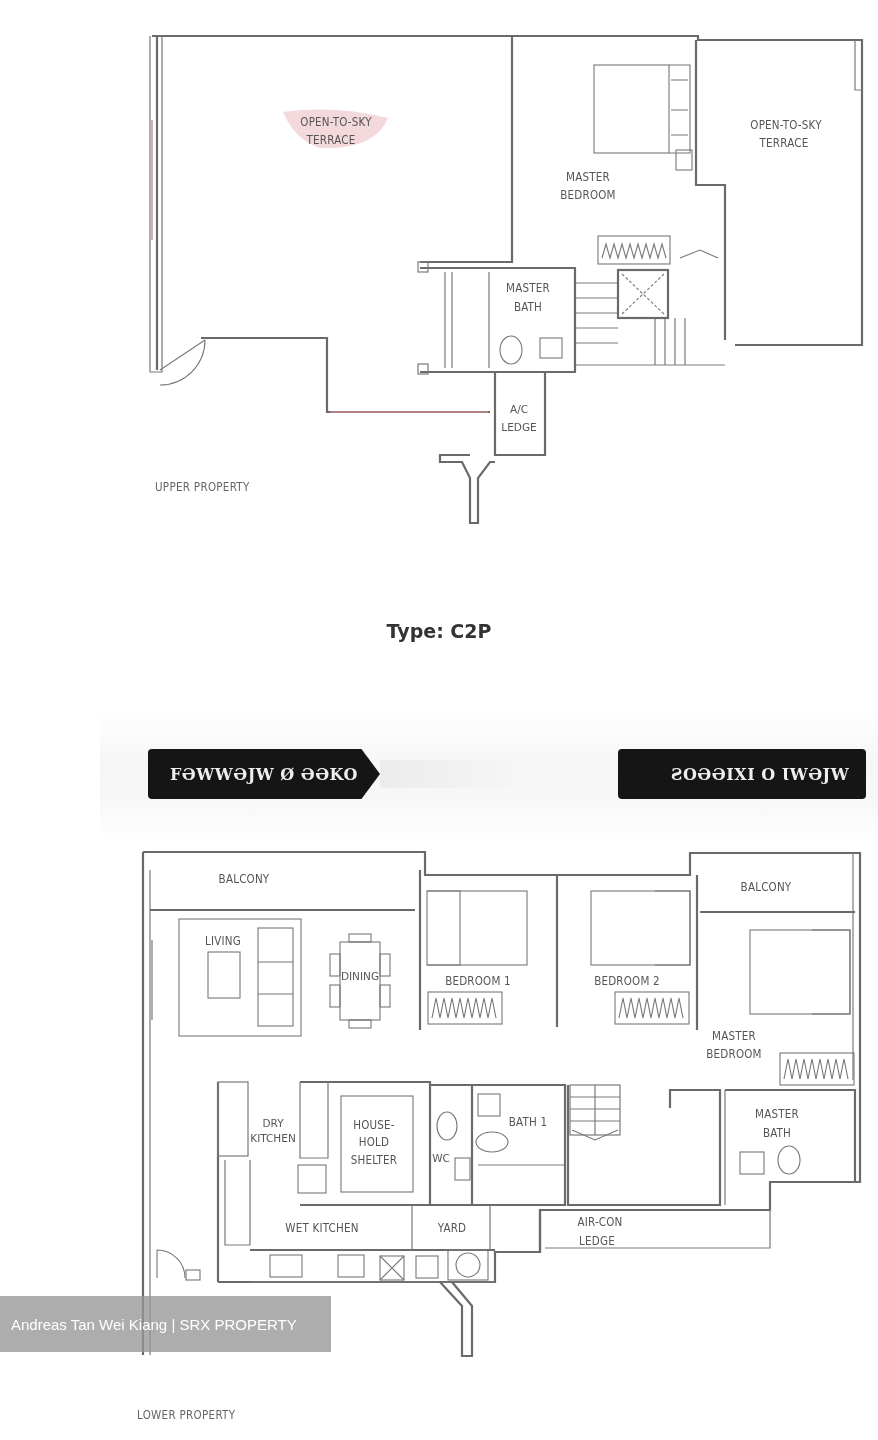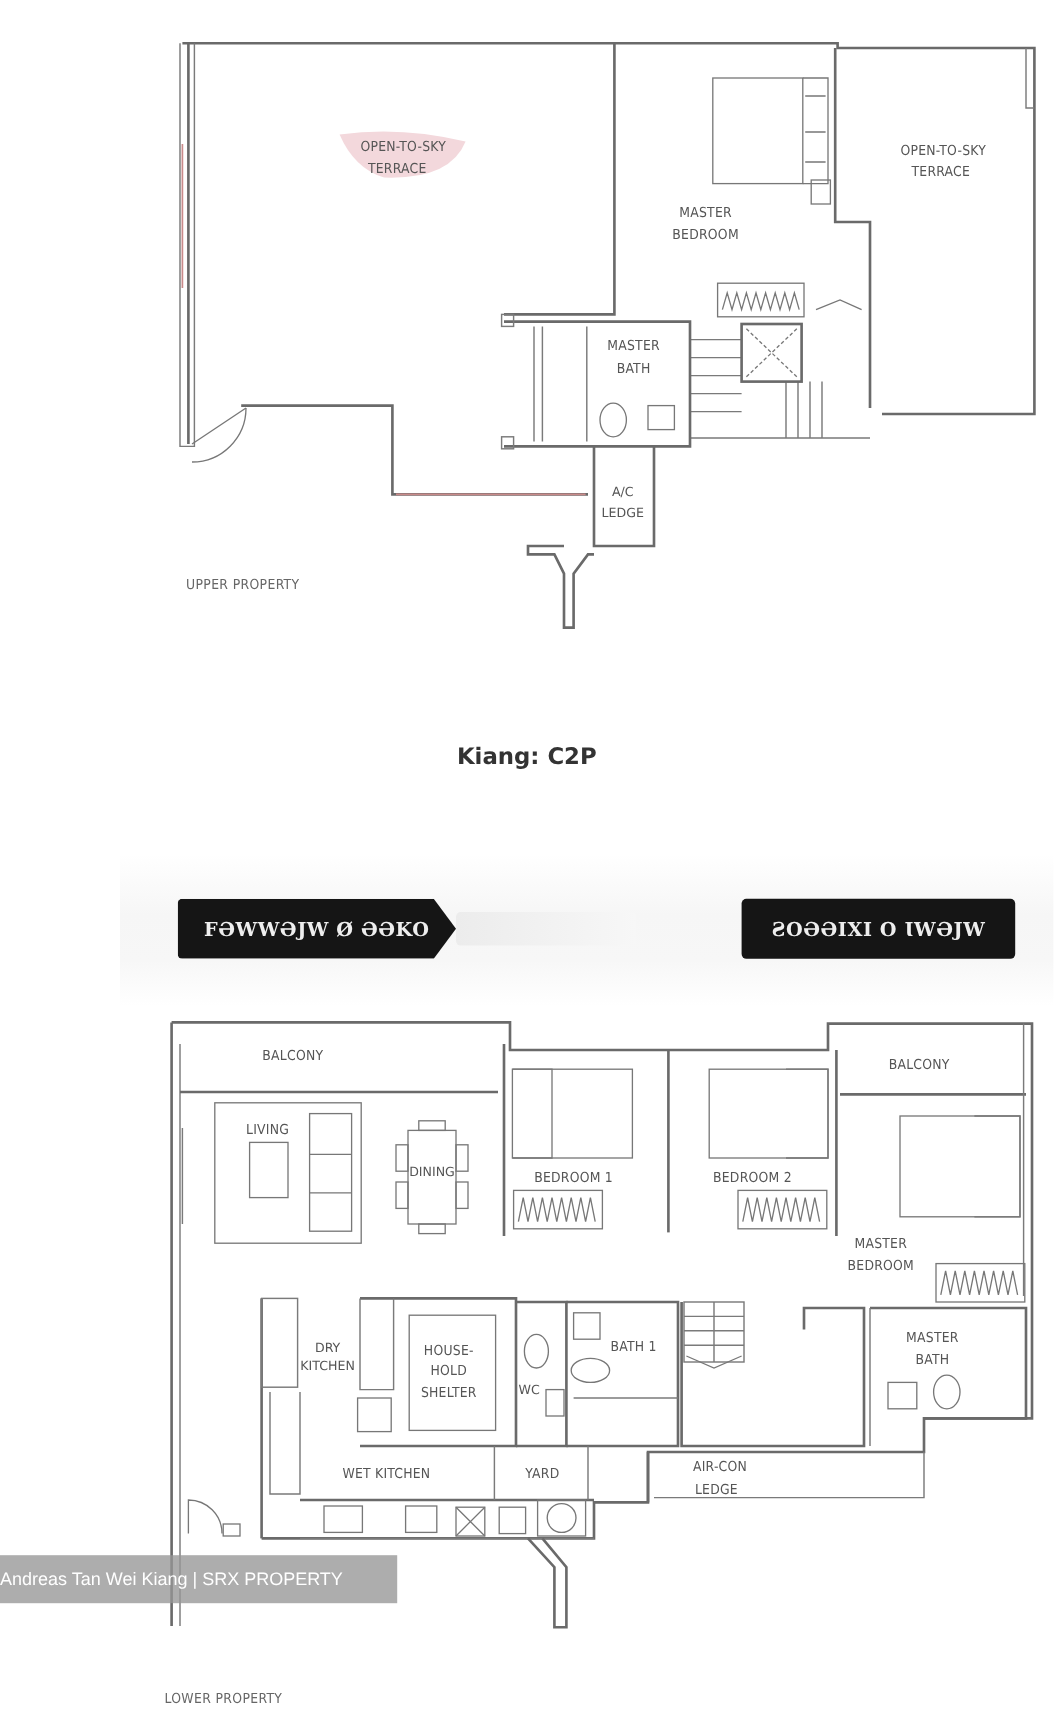--- a/index.html
+++ b/index.html
@@ -7,24 +7,24 @@
   svg.plan { position:absolute; left:0; top:0; }
   .w { fill:none; stroke:#6a6a6a; stroke-width:2.2; }
   .wt { fill:none; stroke:#7a7a7a; stroke-width:1.2; }
   .wr { fill:none; stroke:#c98a8a; stroke-width:1.4; }
   .f { fill:none; stroke:#777; stroke-width:1.1; }
   .lbl { font-family:"DejaVu Sans Condensed","DejaVu Sans", sans-serif; font-size:11.5px; fill:#555; letter-spacing:0.2px; }
   .lblsm { font-family:"DejaVu Sans", sans-serif; font-size:10.5px; fill:#555; }
   .title { position:absolute; left:0; width:878px; top:620px; text-align:center; font-family:"DejaVu Sans", sans-serif; font-weight:bold; font-size:19px; color:#333; }
   .badge { position:absolute; background:#151515; color:#eee; border-radius:4px; font-family:"DejaVu Serif", serif; font-size:16px; font-weight:bold; letter-spacing:0.5px; display:flex; align-items:center; justify-content:center; }
   .badge-left { left:148px; top:749px; width:232px; height:50px; clip-path:polygon(0 0, 92% 0, 100% 50%, 92% 100%, 0 100%); }
-  .badge-right { left:618px; top:749px; width:228px; height:50px; }
+  .badge-right { left:618px; top:749px; width:212px; height:50px;padding-left:36px; }
   .fade { position:absolute; left:380px; top:760px; width:150px; height:28px; background:linear-gradient(90deg,#ececec,#f7f7f7); border-radius:4px; }
   .band { position:absolute; left:100px; top:712px; width:778px; height:126px; background:linear-gradient(180deg,#fff 0%,#f6f6f6 40%,#f7f7f7 70%,#fff 100%); }
-  .watermark { position:absolute; left:0; top:1296px; width:331px; height:40px; background:rgba(150,150,150,0.78); color:#ffffff; font-size:15px; display:flex; align-items:center; padding-left:0; box-sizing:border-box; }
+  .watermark { position:absolute; left:0; top:1296px; width:331px; height:56px; background:rgba(150,150,150,0.78); color:#ffffff; font-size:15px; display:flex; align-items:center; padding-left:11px; box-sizing:border-box; }
   .plan-label { position:absolute; font-family:"DejaVu Sans Condensed","DejaVu Sans", sans-serif; font-size:11.5px; color:#666; letter-spacing:0.3px; }
 </style>
 </head>
 <body>
 
 <div class="band"></div>
 
 <svg class="plan" width="878" height="1440" viewBox="0 0 878 1440">
 
   <g>
@@ -188,21 +188,21 @@
     <text class="lbl" x="777" y="1137" text-anchor="middle">BATH</text>
     <text class="lbl" x="322" y="1232" text-anchor="middle">WET KITCHEN</text>
     <text class="lbl" x="452" y="1232" text-anchor="middle">YARD</text>
     <text class="lbl" x="600" y="1226" text-anchor="middle">AIR-CON</text>
     <text class="lbl" x="597" y="1245" text-anchor="middle">LEDGE</text>
   </g>
 </svg>
 
 <div class="plan-label" style="left:155px; top:480px;">UPPER PROPERTY</div>
 
-<div class="title">Kiang: C2P</div>
+<div class="title">Type: C2P</div>
 
 <div class="badge badge-left">FƏWWƏJW Ø ƏƏKO</div>
 <div class="fade"></div>
 <div class="badge badge-right">ƧOƏƏIXI O ƖWƏJW</div>
 
 <div class="plan-label" style="left:137px; top:1408px;">LOWER PROPERTY</div>
 
 <div class="watermark">Andreas Tan Wei Kiang | SRX PROPERTY</div>
 
 </body></html>

